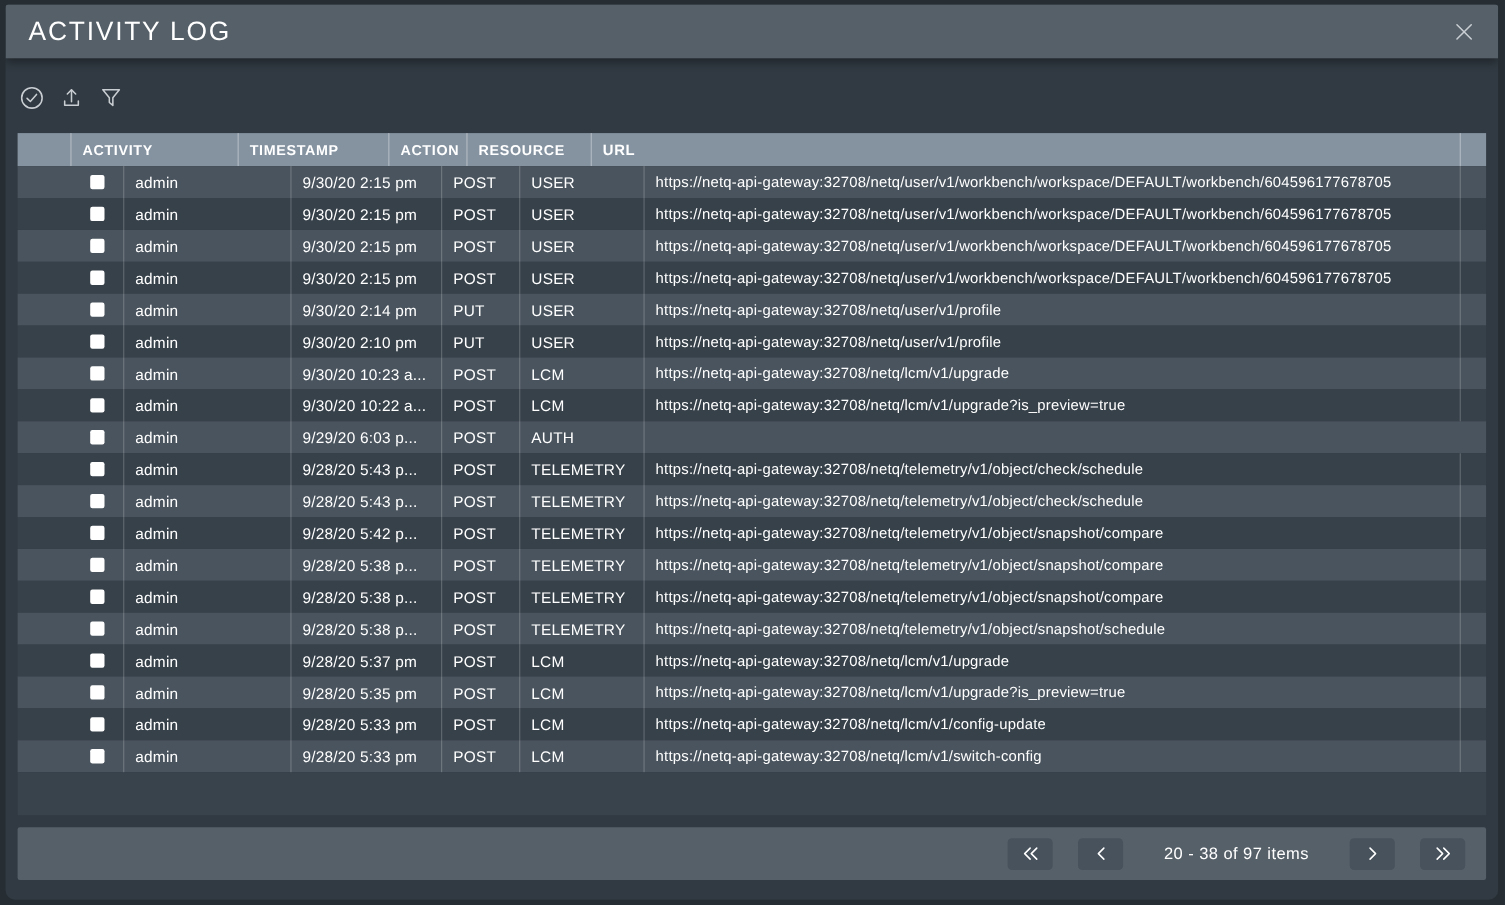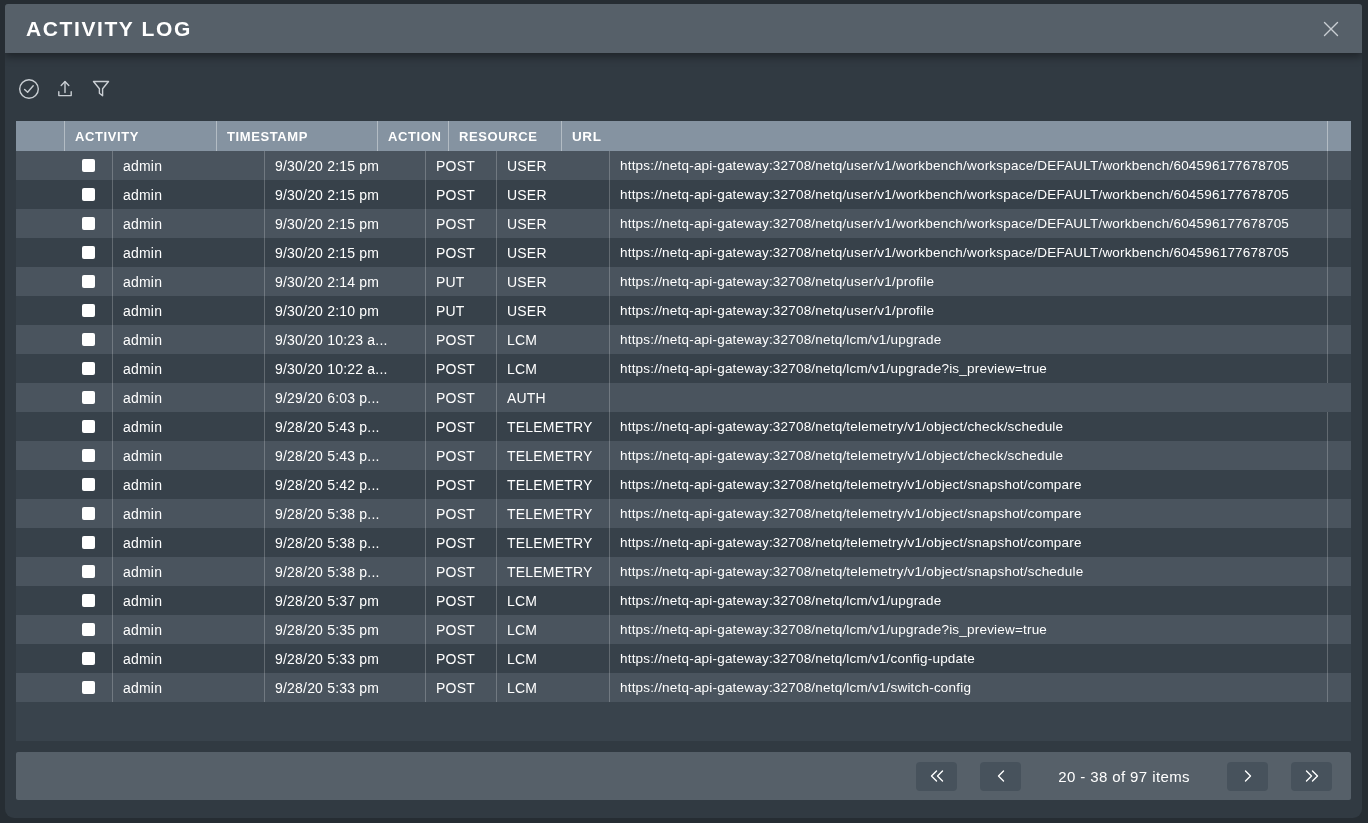--- a/index.html
+++ b/index.html
@@ -20,21 +20,21 @@
     overflow:hidden;
   }
   .titlebar {
     height:49px; background:#566069;
     display:flex; align-items:center;
     padding:0 14px 0 21px;
     box-shadow:0 4px 8px rgba(0,0,0,.38);
     position:relative; z-index:2;
   }
   .title {
-    font-size:21px; font-weight:700; letter-spacing:1.6px; color:#fff;
+    font-size:24px; font-weight:400; letter-spacing:1.6px; color:#fff;
   }
   .close-btn {
     margin-left:auto; width:34px; height:34px;
     display:flex; align-items:center; justify-content:center;
     cursor:pointer; background:none; border:none; padding:0;
   }
   .toolbar {
     margin:23px 0 0 11px;
     display:flex; align-items:center; gap:10px;
     position:relative; z-index:1;
@@ -57,21 +57,21 @@
   .thead .cell { border-left:1px solid rgba(255,255,255,.38); }
   .thead .cell:first-child { border-left:none; }
   .row { display:flex; height:29px; font-size:14px; letter-spacing:.2px;padding-left:48px; }
   .row:nth-child(odd)  { background:#4a545e; }
   .row:nth-child(even) { background:#37414a; }
   .row .cell { border-left:1px solid rgba(255,255,255,.22); }
   .row .cell:first-child { border-left:none; }
   .c-check  { flex:0 0 48px;  padding-left:0; justify-content:center; }
   .c-user   { flex:0 0 152px; }
   .c-time   { flex:0 0 137px; }
-  .c-action { flex:0 0 71px;margin-left:24px; }
+  .c-action { flex:0 0 71px; }
   .c-res    { flex:0 0 113px; }
   .c-url    { flex:1 1 auto; min-width:0; font-size:13.5px; }
   .c-fill   { flex:0 0 24px; padding-left:0; }
   .tfiller  { height:39px; background:#39434c; }
   input[type="checkbox"] {
     appearance:none; -webkit-appearance:none;
     width:13px; height:13px; background:#fff;
     border:none; border-radius:2px; margin:0; cursor:pointer;
   }
   .footer {

